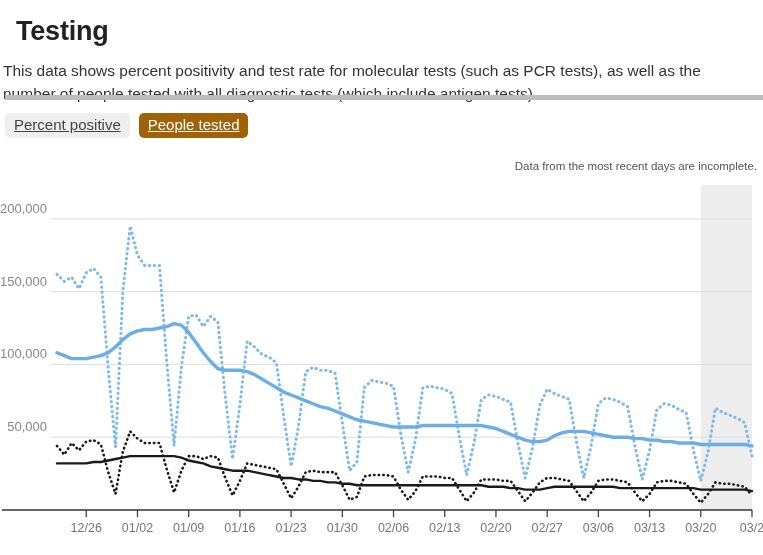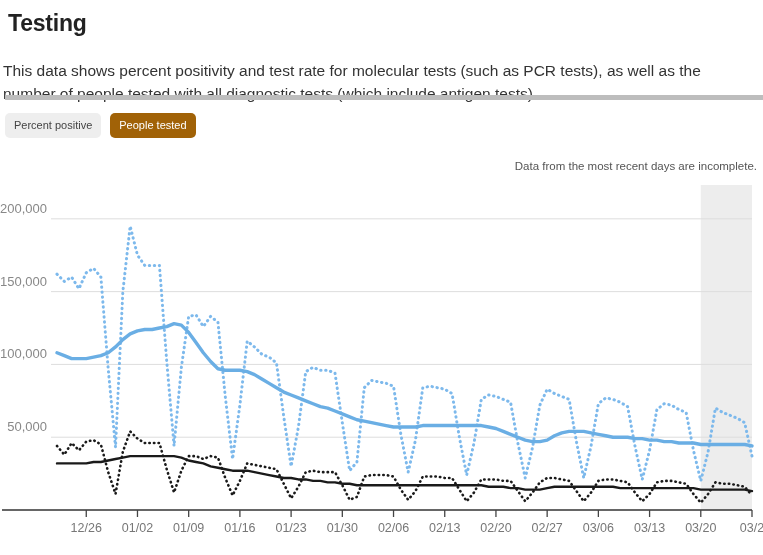--- a/index.html
+++ b/index.html
@@ -7,44 +7,45 @@
     width:763px;height:555px;
     background:#ffffff;
     font-family:"Liberation Sans", sans-serif;
     color:#333333;
     overflow:hidden;
   }
   .page{position:relative;width:763px;height:555px;}
 
   #page-title{
     position:absolute;left:4px;top:2px;
-    font-size:23px;font-weight:bold;color:#222222;
+    font-size:27px;font-weight:bold;color:#222222;
     letter-spacing:-0.2px;line-height:34px;
-    margin:4px;
+    margin:12px;
   }
   #intro{
     position:absolute;left:3px;top:43px;width:752px;
     font-size:15.5px;line-height:23px;color:#333333;
   }
   #divider{
     position:absolute;left:5px;top:95px;width:758px;height:5px;
     background:#bdbdbd;
   }
 
   #tabs{
     position:absolute;left:5px;top:113px;
     display:flex;align-items:center;gap:9px;
   }
   .tab{
     display:inline-block;
     padding:4px 9px 5px 9px;
     background:#eeeeee;
     border-radius:5px;
-    font-size:11px;
+    font-size:15px;
     color:#444444;
+    text-decoration:underline;
     cursor:pointer;
     white-space:nowrap;
     line-height:16px;
   }
   .tab.active{
     background:#a16207;
     color:#ffffff;
   }
 
   #incomplete-note{

